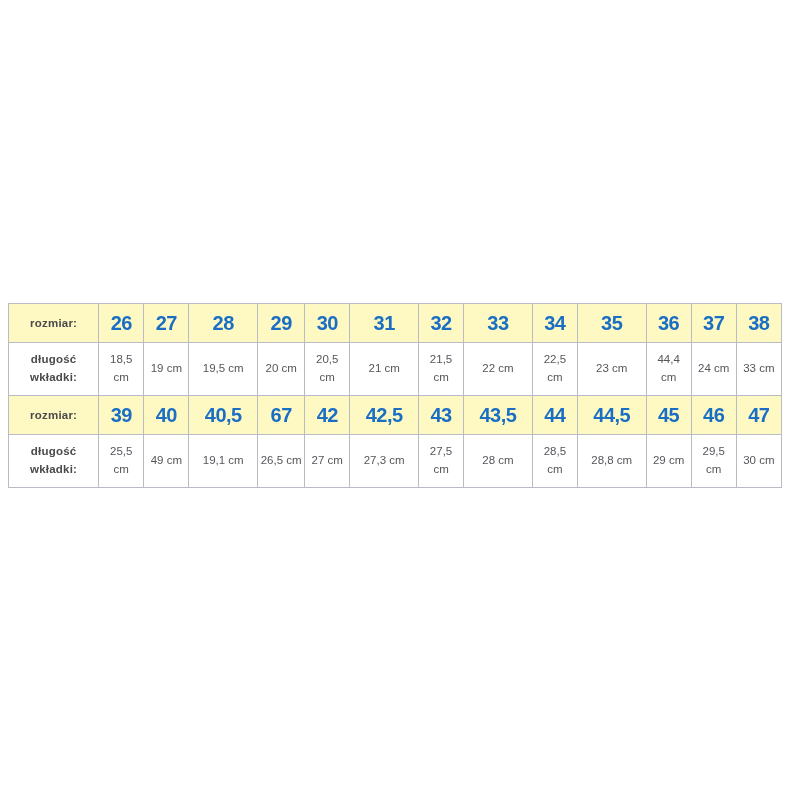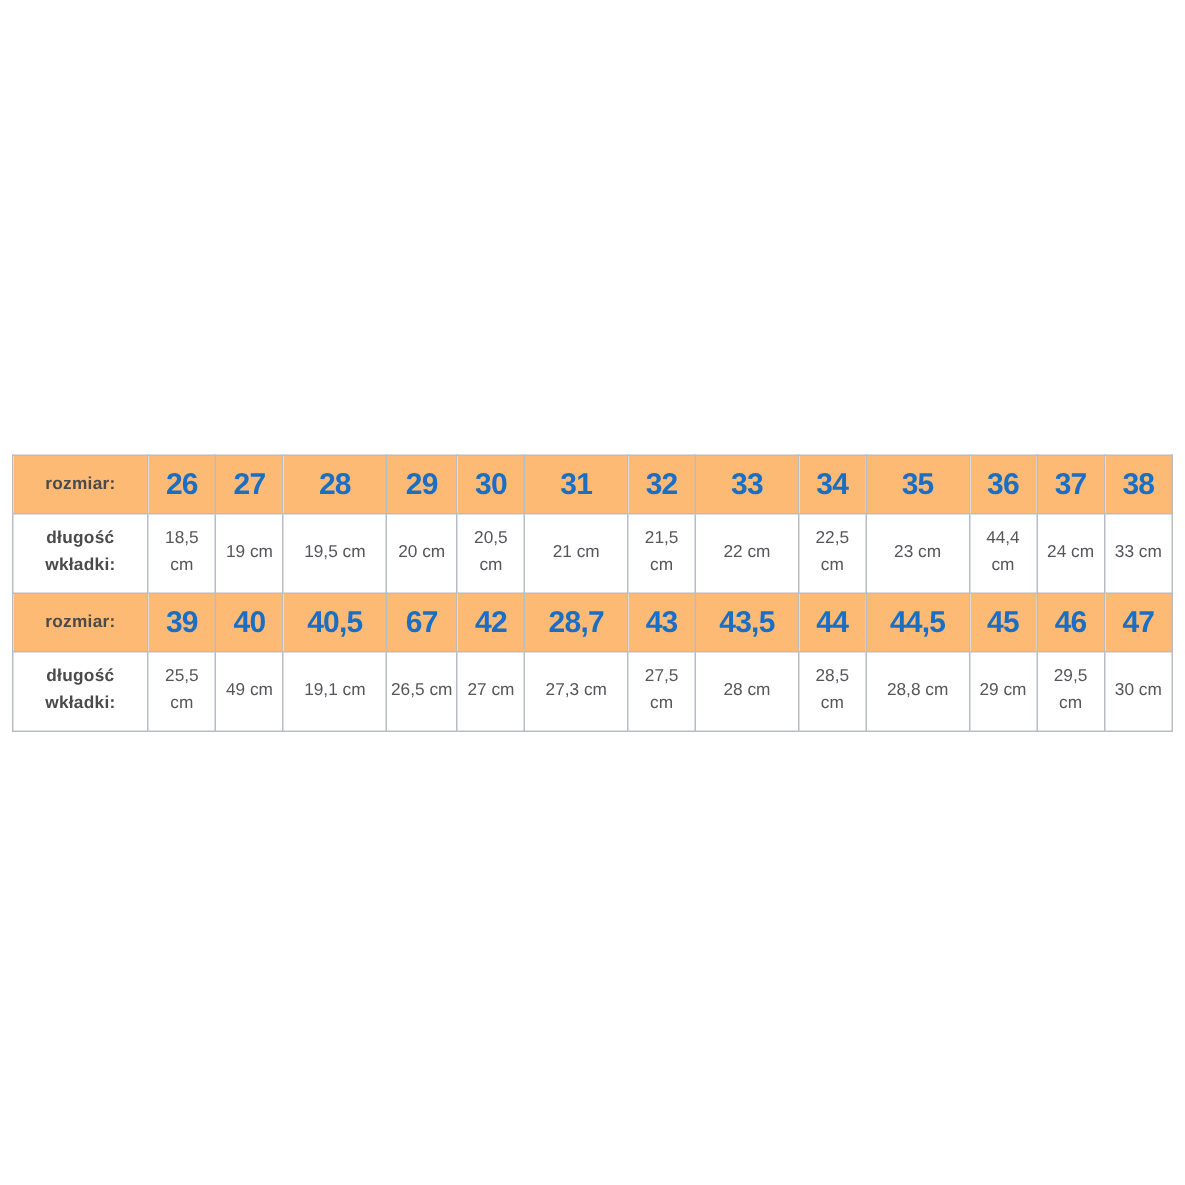--- a/index.html
+++ b/index.html
@@ -34,21 +34,21 @@
   table.size-table td {
     border: 1px solid #b9bcc4;
     padding: 0 2px;
     text-align: center;
     vertical-align: middle;
     overflow: hidden;
   }
 
   
   tr.row-header td {
-    background: #fdba74;
+    background: #fef9c3;
     height: 38px;
   }
   tr.row-header td.size-cell {
     color: #1a6fc4;
     font-weight: bold;
     font-size: 20px;
     letter-spacing: -0.5px;
     line-height: 1;
   }
   tr.row-header td.label-cell {
@@ -137,21 +137,21 @@
           <td class="len-cell">24 cm</td>
           <td class="len-cell">33 cm</td>
         </tr>
         <tr class="row-header">
           <td class="label-cell">rozmiar:</td>
           <td class="size-cell">39</td>
           <td class="size-cell">40</td>
           <td class="size-cell">40,5</td>
           <td class="size-cell">67</td>
           <td class="size-cell">42</td>
-          <td class="size-cell">28,7</td>
+          <td class="size-cell">42,5</td>
           <td class="size-cell">43</td>
           <td class="size-cell">43,5</td>
           <td class="size-cell">44</td>
           <td class="size-cell">44,5</td>
           <td class="size-cell">45</td>
           <td class="size-cell">46</td>
           <td class="size-cell">47</td>
         </tr>
         <tr class="row-data">
           <td class="label-cell">

